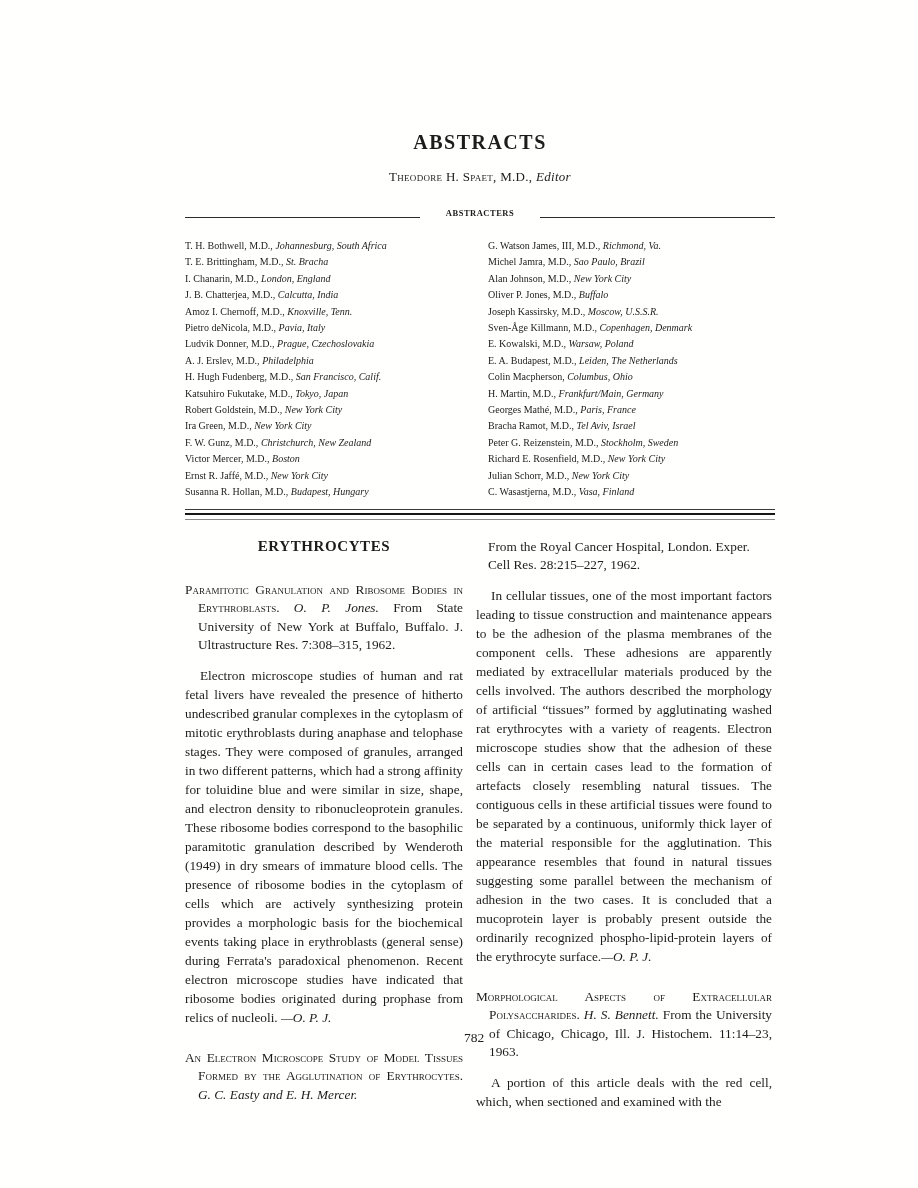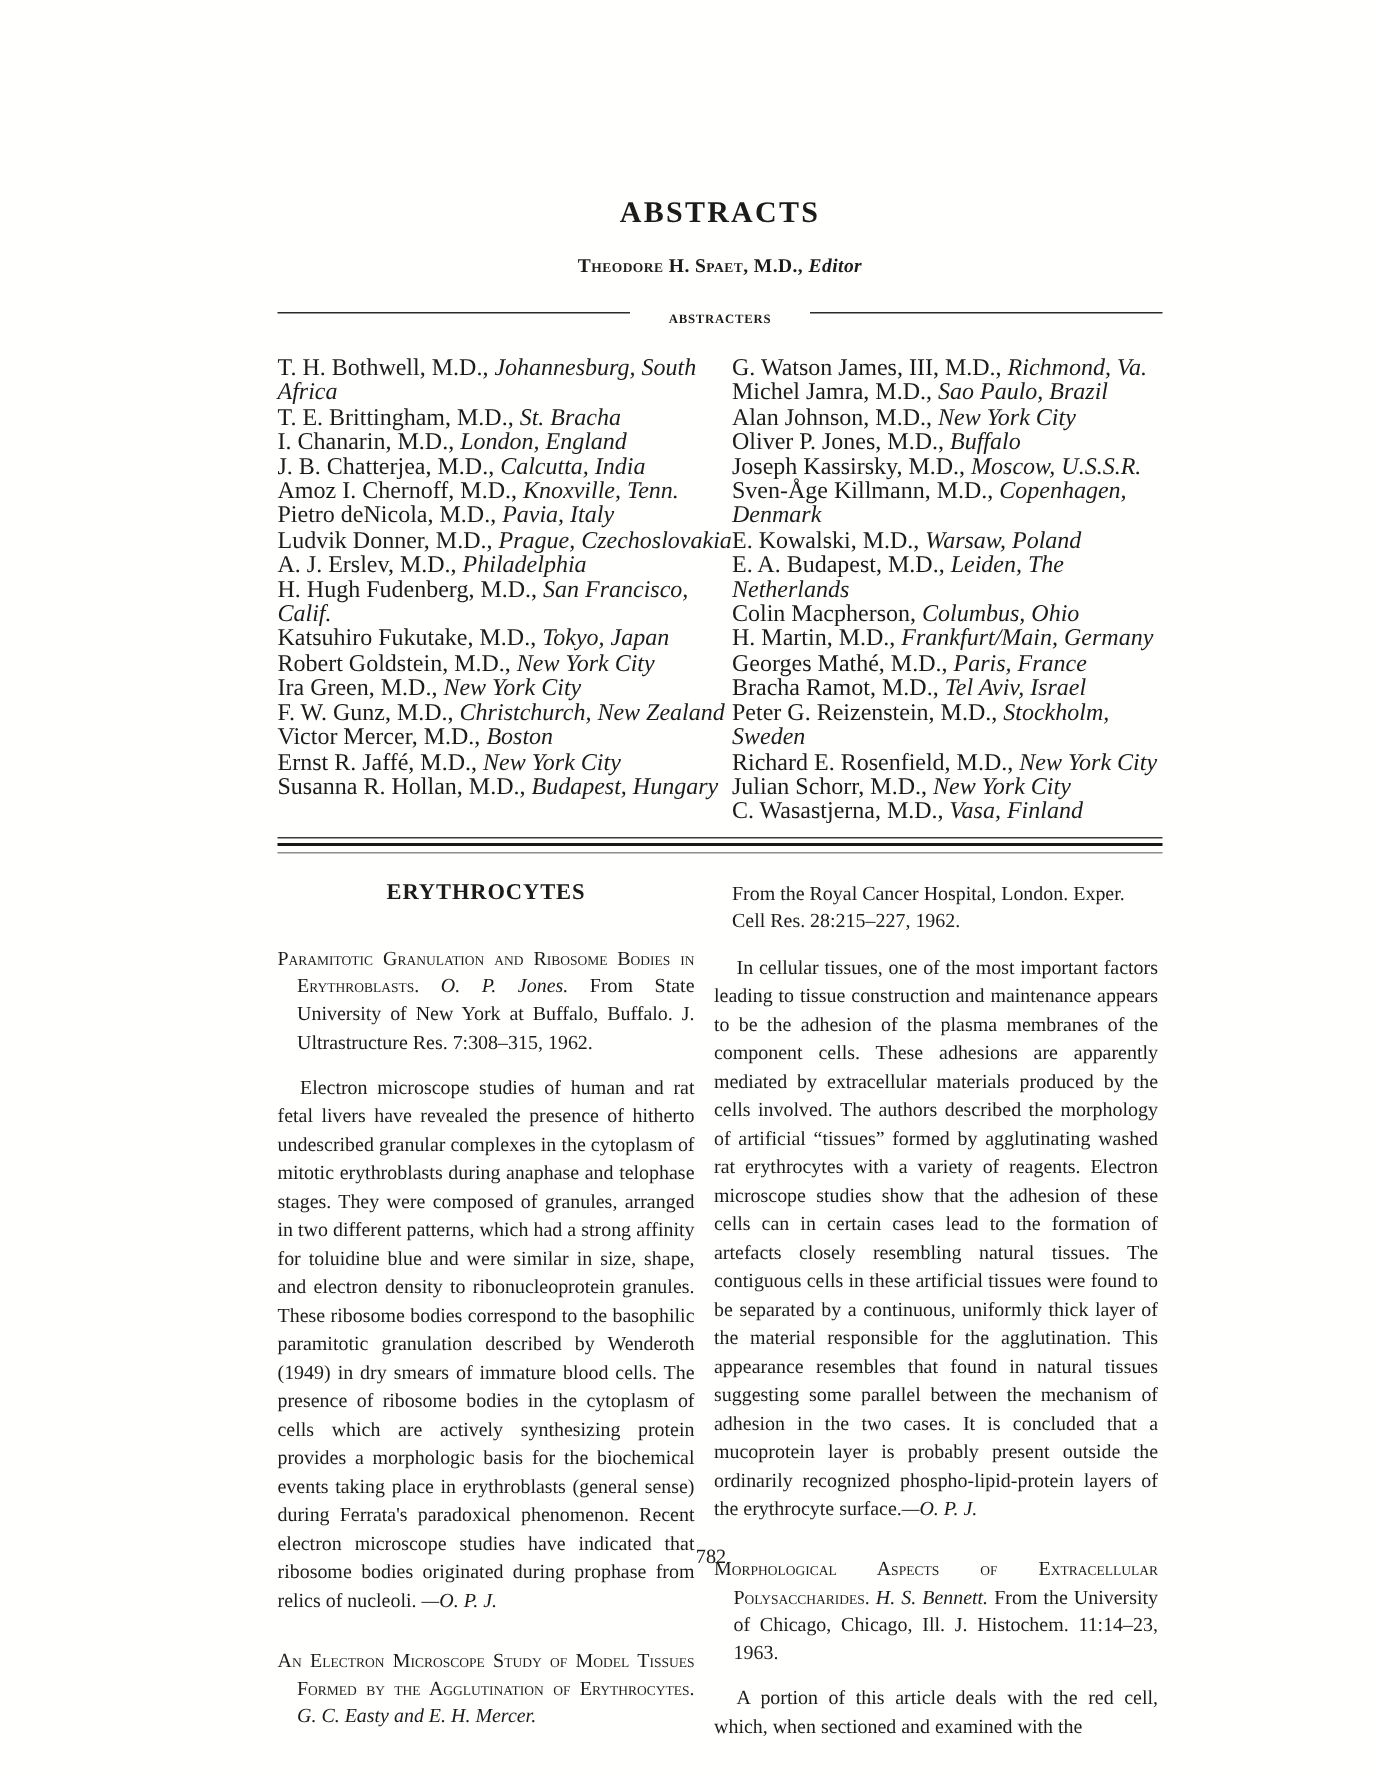--- a/index.html
+++ b/index.html
@@ -13,38 +13,38 @@
   .page { position:relative; width:918px; height:1188px; overflow:hidden; background:#fffffe; }
   .content { position:absolute; left:185px; top:0; width:590px; }
 
   .doc-title {
     margin:0; padding-top:131px;
     text-align:center;
     font-size:20px; font-weight:bold; letter-spacing:1.5px;
   }
   .editor-line {
     margin-top:15px;
-    text-align:center; font-size:13px; letter-spacing:0.3px;font-weight:bold;
+    text-align:center; font-size:13px; letter-spacing:0.3px;
   }
   .editor-name { font-variant:small-caps; }
   .editor-role { font-style:italic; }
 
   .abstracters-divider {
     margin-top:23px;
-    display:flex; align-items:flex-start;gap:24px;
+    display:flex; align-items:flex-end;gap:24px;
   }
   .divider-line { flex:1; height:0; border-top:1.5px solid #2b2b2b; }
   .divider-label {
     padding:0 2px;
     font-size:8.5px; font-weight:bold; letter-spacing:0.5px;
     transform:translateY(-0.5px);
   }
 
   .contributors { margin-top:20px; display:flex; }
-  .contrib-col { list-style:none; margin:0; padding:0; font-size:16px; line-height:16.4px; }
+  .contrib-col { list-style:none; margin:0; padding:0; font-size:10px; line-height:16.4px; }
   .contrib-col.left  { width:303px; }
   .contrib-col.right { width:287px; }
   .contrib-loc { font-style:italic; }
 
   .triple-rule { margin-top:8px; }
   .triple-rule .r1 { border-top:1.5px solid #3a3a3a; margin-bottom:3px; }
   .triple-rule .r2 { border-top:2px solid #171717; margin-bottom:4px; }
   .triple-rule .r3 { border-top:1px solid #8c8c8c; }
 
   .columns { margin-top:16px; display:flex; gap:13px; }

